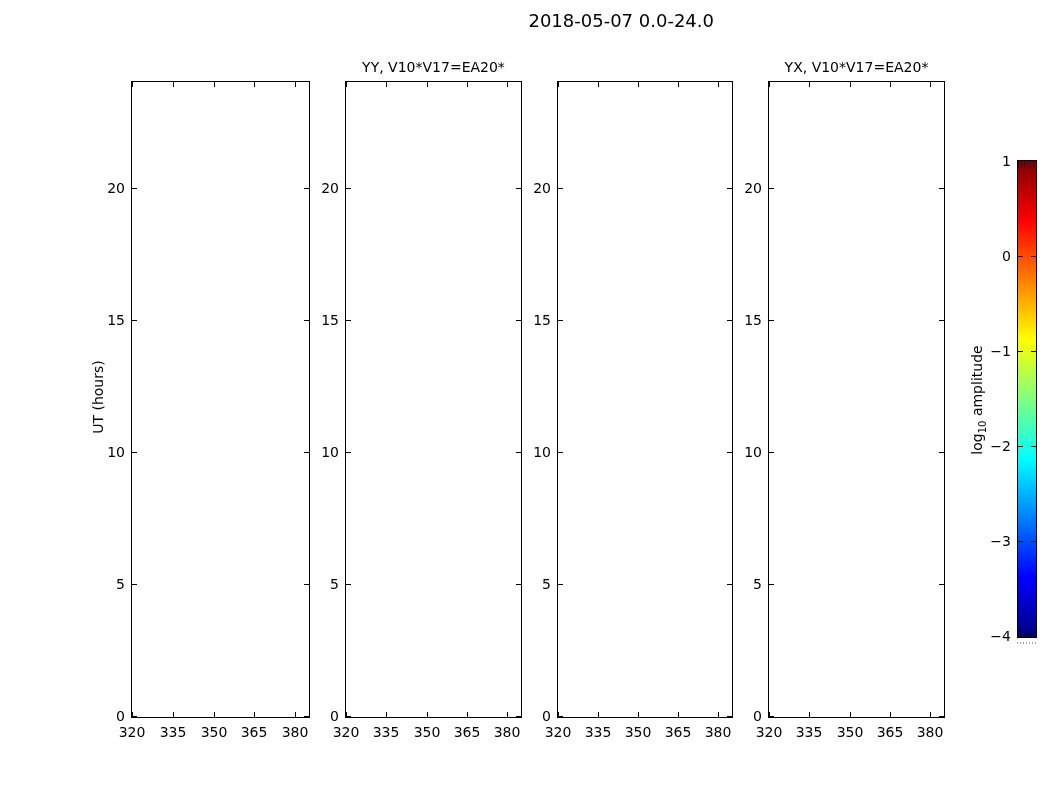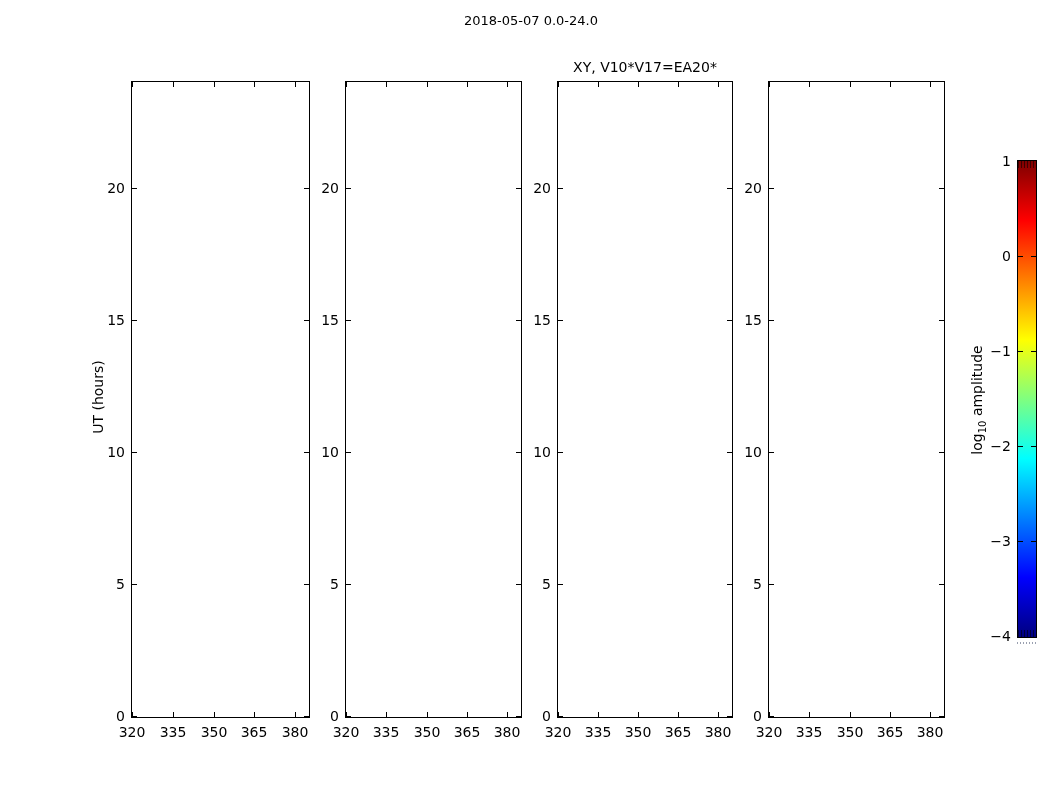--- a/index.html
+++ b/index.html
@@ -8,21 +8,21 @@
     width: 1050px;
     height: 800px;
     background: #ffffff;
     font-family: "DejaVu Sans", sans-serif;
     color: #000000;
     overflow: hidden;
   }
   .suptitle {
     position: absolute;
     left: 464px; top: 12px; width: 250px; height: 18px;
-    font-size: 13px; line-height: 18px; text-align: left;
+    font-size: 18px; line-height: 18px; text-align: right;
   }
   .xlabel {
     position: absolute;
     left: 387px; top: 742px; width: 200px; height: 18px;
     font-size: 14px; line-height: 18px; text-align: center;
   }
   .ylabel {
     position: absolute;
     left: 38px; top: 388px; width: 120px; height: 18px;
     font-size: 14px; line-height: 18px; text-align: center;
@@ -93,20 +93,21 @@
       <div class="ticklabel xt" style="left: 112px; top: 724px; width: 40px;">320</div>
       <div class="ticklabel xt" style="left: 153px; top: 724px; width: 40px;">335</div>
       <div class="ticklabel xt" style="left: 194px; top: 724px; width: 40px;">350</div>
       <div class="ticklabel xt" style="left: 234px; top: 724px; width: 40px;">365</div>
       <div class="ticklabel xt" style="left: 275px; top: 724px; width: 40px;">380</div>
       <div class="ticklabel yt" style="left: 83px; top: 708px; width: 42px;">0</div>
       <div class="ticklabel yt" style="left: 83px; top: 576px; width: 42px;">5</div>
       <div class="ticklabel yt" style="left: 83px; top: 444px; width: 42px;">10</div>
       <div class="ticklabel yt" style="left: 83px; top: 312px; width: 42px;">15</div>
       <div class="ticklabel yt" style="left: 83px; top: 180px; width: 42px;">20</div>
+      <div class="panel-title" style="left: 305px; top: 58px; width: 257px;">YY, V10*V17=EA20*</div>
       <div class="axes" style="left: 345px; top: 81px; width: 177px; height: 637px;">
         <div class="tick" style="left: 0px; top: 0px; width: 1px; height: 5px;"></div>
         <div class="tick" style="left: 0px; bottom: 0px; width: 1px; height: 5px;"></div>
         <div class="tick" style="left: 40px; top: 0px; width: 1px; height: 5px;"></div>
         <div class="tick" style="left: 40px; bottom: 0px; width: 1px; height: 5px;"></div>
         <div class="tick" style="left: 81px; top: 0px; width: 1px; height: 5px;"></div>
         <div class="tick" style="left: 81px; bottom: 0px; width: 1px; height: 5px;"></div>
         <div class="tick" style="left: 121px; top: 0px; width: 1px; height: 5px;"></div>
         <div class="tick" style="left: 121px; bottom: 0px; width: 1px; height: 5px;"></div>
         <div class="tick" style="left: 161px; top: 0px; width: 1px; height: 5px;"></div>
@@ -125,21 +126,20 @@
       <div class="ticklabel xt" style="left: 326px; top: 724px; width: 40px;">320</div>
       <div class="ticklabel xt" style="left: 366px; top: 724px; width: 40px;">335</div>
       <div class="ticklabel xt" style="left: 407px; top: 724px; width: 40px;">350</div>
       <div class="ticklabel xt" style="left: 447px; top: 724px; width: 40px;">365</div>
       <div class="ticklabel xt" style="left: 487px; top: 724px; width: 40px;">380</div>
       <div class="ticklabel yt" style="left: 297px; top: 708px; width: 42px;">0</div>
       <div class="ticklabel yt" style="left: 297px; top: 576px; width: 42px;">5</div>
       <div class="ticklabel yt" style="left: 297px; top: 444px; width: 42px;">10</div>
       <div class="ticklabel yt" style="left: 297px; top: 312px; width: 42px;">15</div>
       <div class="ticklabel yt" style="left: 297px; top: 180px; width: 42px;">20</div>
-      <div class="panel-title" style="left: 517px; top: 58px; width: 256px;">XY, V10*V17=EA20*</div>
       <div class="axes" style="left: 557px; top: 81px; width: 176px; height: 637px;">
         <div class="tick" style="left: 0px; top: 0px; width: 1px; height: 5px;"></div>
         <div class="tick" style="left: 0px; bottom: 0px; width: 1px; height: 5px;"></div>
         <div class="tick" style="left: 40px; top: 0px; width: 1px; height: 5px;"></div>
         <div class="tick" style="left: 40px; bottom: 0px; width: 1px; height: 5px;"></div>
         <div class="tick" style="left: 80px; top: 0px; width: 1px; height: 5px;"></div>
         <div class="tick" style="left: 80px; bottom: 0px; width: 1px; height: 5px;"></div>
         <div class="tick" style="left: 120px; top: 0px; width: 1px; height: 5px;"></div>
         <div class="tick" style="left: 120px; bottom: 0px; width: 1px; height: 5px;"></div>
         <div class="tick" style="left: 160px; top: 0px; width: 1px; height: 5px;"></div>
@@ -158,20 +158,21 @@
       <div class="ticklabel xt" style="left: 538px; top: 724px; width: 40px;">320</div>
       <div class="ticklabel xt" style="left: 578px; top: 724px; width: 40px;">335</div>
       <div class="ticklabel xt" style="left: 618px; top: 724px; width: 40px;">350</div>
       <div class="ticklabel xt" style="left: 658px; top: 724px; width: 40px;">365</div>
       <div class="ticklabel xt" style="left: 698px; top: 724px; width: 40px;">380</div>
       <div class="ticklabel yt" style="left: 509px; top: 708px; width: 42px;">0</div>
       <div class="ticklabel yt" style="left: 509px; top: 576px; width: 42px;">5</div>
       <div class="ticklabel yt" style="left: 509px; top: 444px; width: 42px;">10</div>
       <div class="ticklabel yt" style="left: 509px; top: 312px; width: 42px;">15</div>
       <div class="ticklabel yt" style="left: 509px; top: 180px; width: 42px;">20</div>
+      <div class="panel-title" style="left: 728px; top: 58px; width: 257px;">YX, V10*V17=EA20*</div>
       <div class="axes" style="left: 768px; top: 81px; width: 177px; height: 637px;">
         <div class="tick" style="left: 0px; top: 0px; width: 1px; height: 5px;"></div>
         <div class="tick" style="left: 0px; bottom: 0px; width: 1px; height: 5px;"></div>
         <div class="tick" style="left: 40px; top: 0px; width: 1px; height: 5px;"></div>
         <div class="tick" style="left: 40px; bottom: 0px; width: 1px; height: 5px;"></div>
         <div class="tick" style="left: 81px; top: 0px; width: 1px; height: 5px;"></div>
         <div class="tick" style="left: 81px; bottom: 0px; width: 1px; height: 5px;"></div>
         <div class="tick" style="left: 121px; top: 0px; width: 1px; height: 5px;"></div>
         <div class="tick" style="left: 121px; bottom: 0px; width: 1px; height: 5px;"></div>
         <div class="tick" style="left: 161px; top: 0px; width: 1px; height: 5px;"></div>

